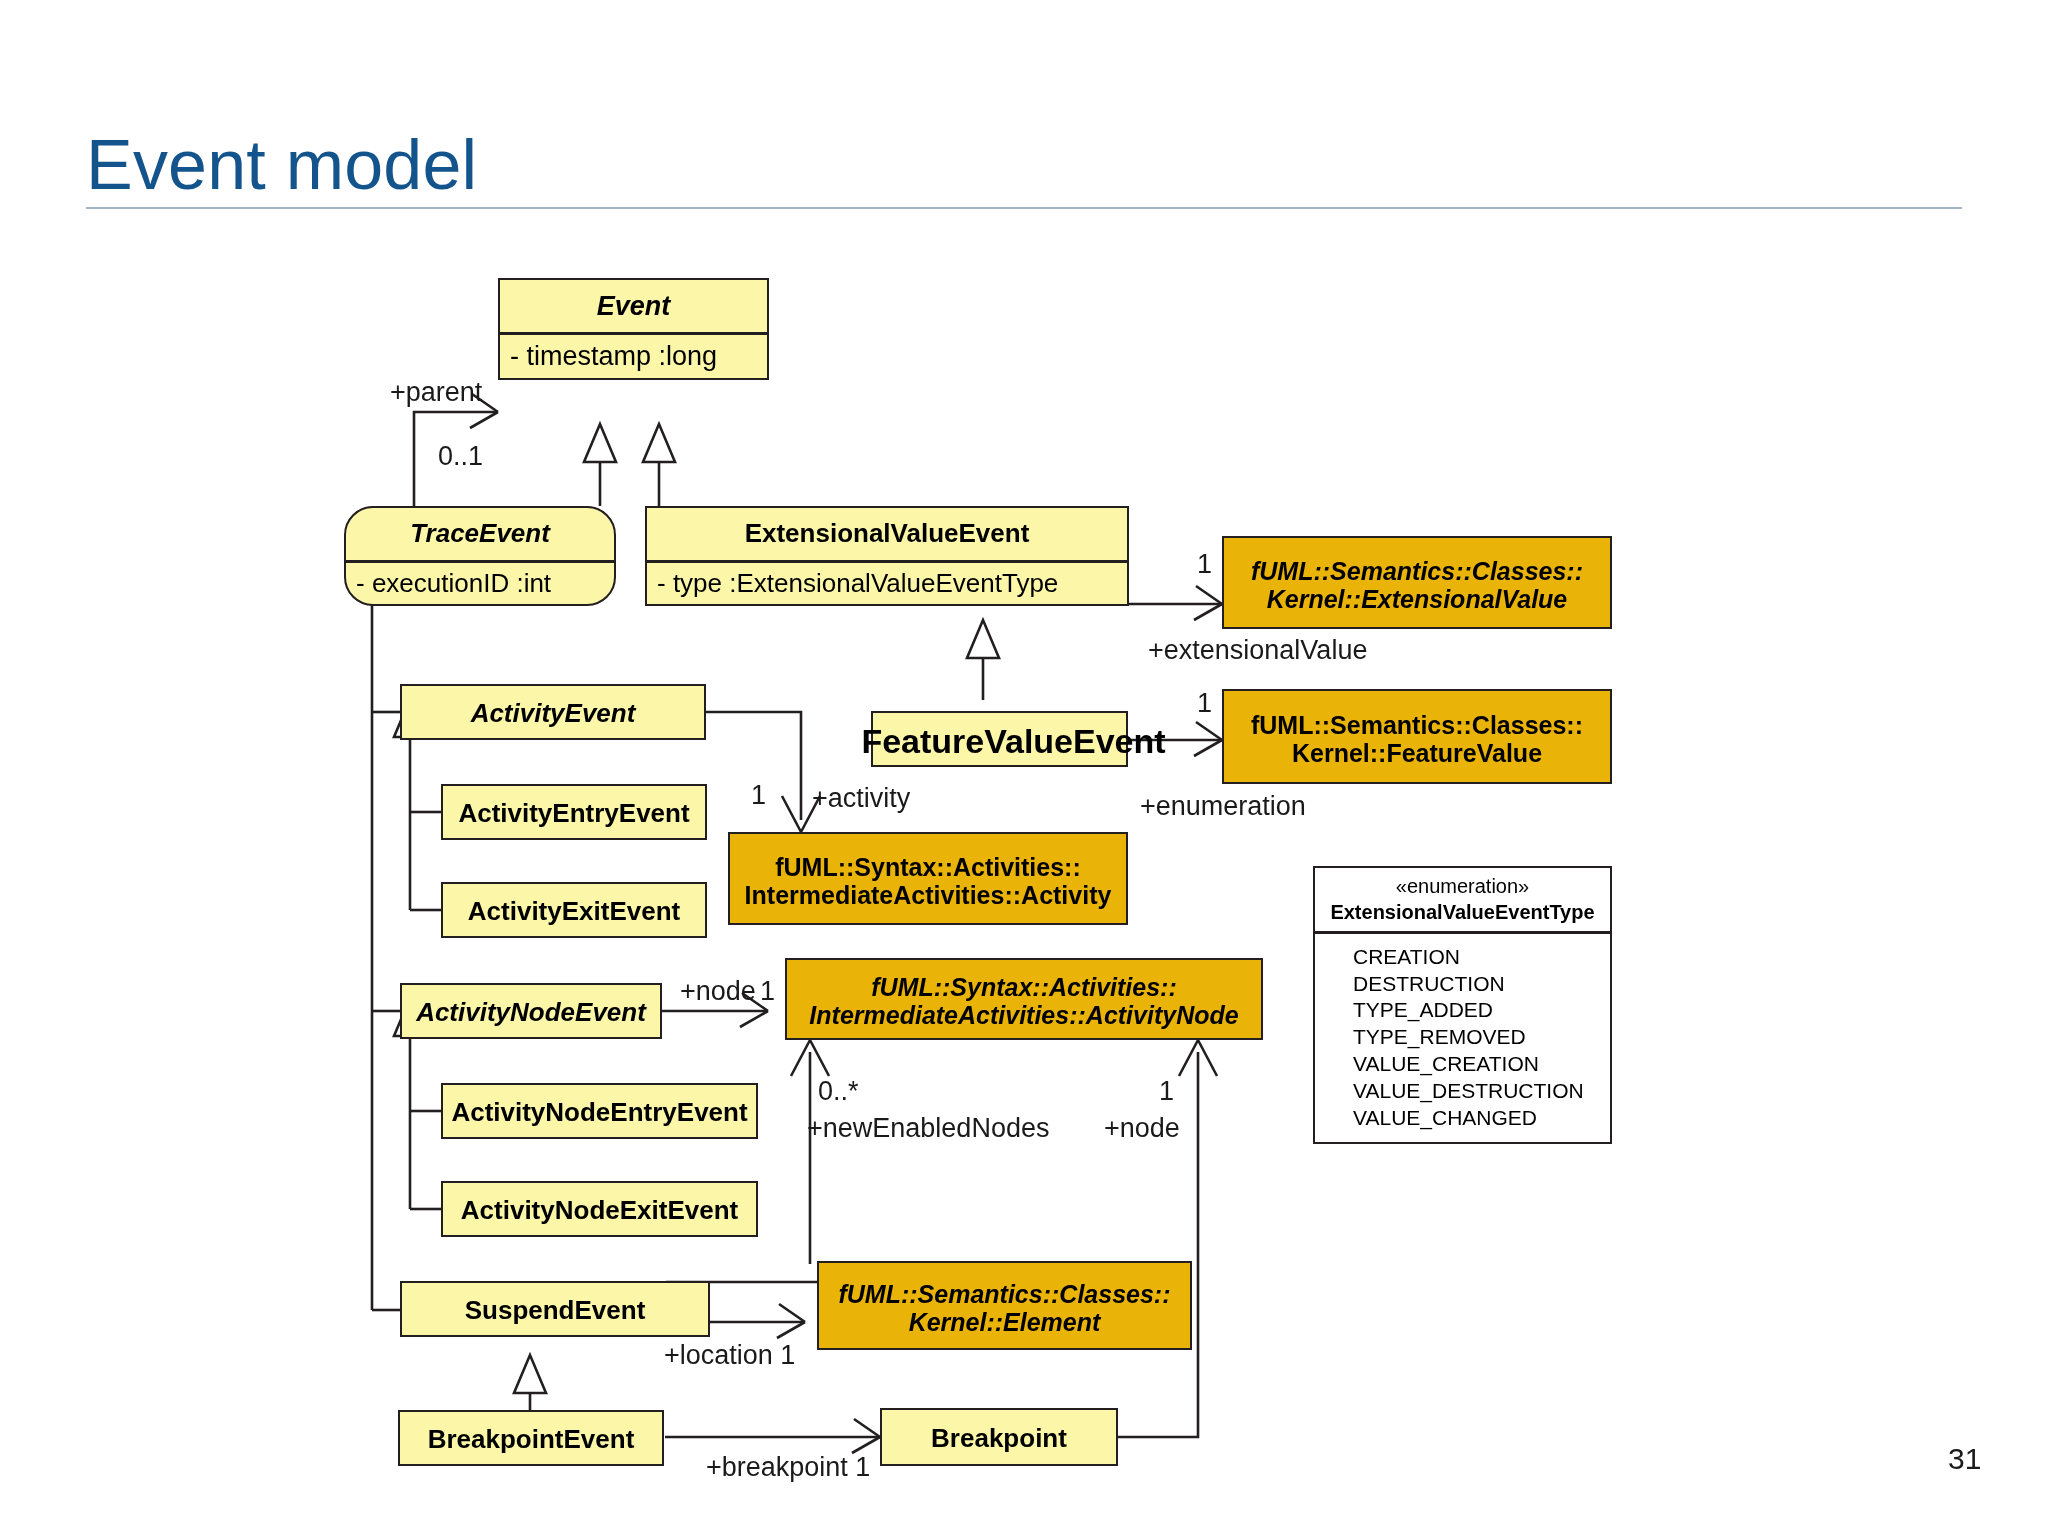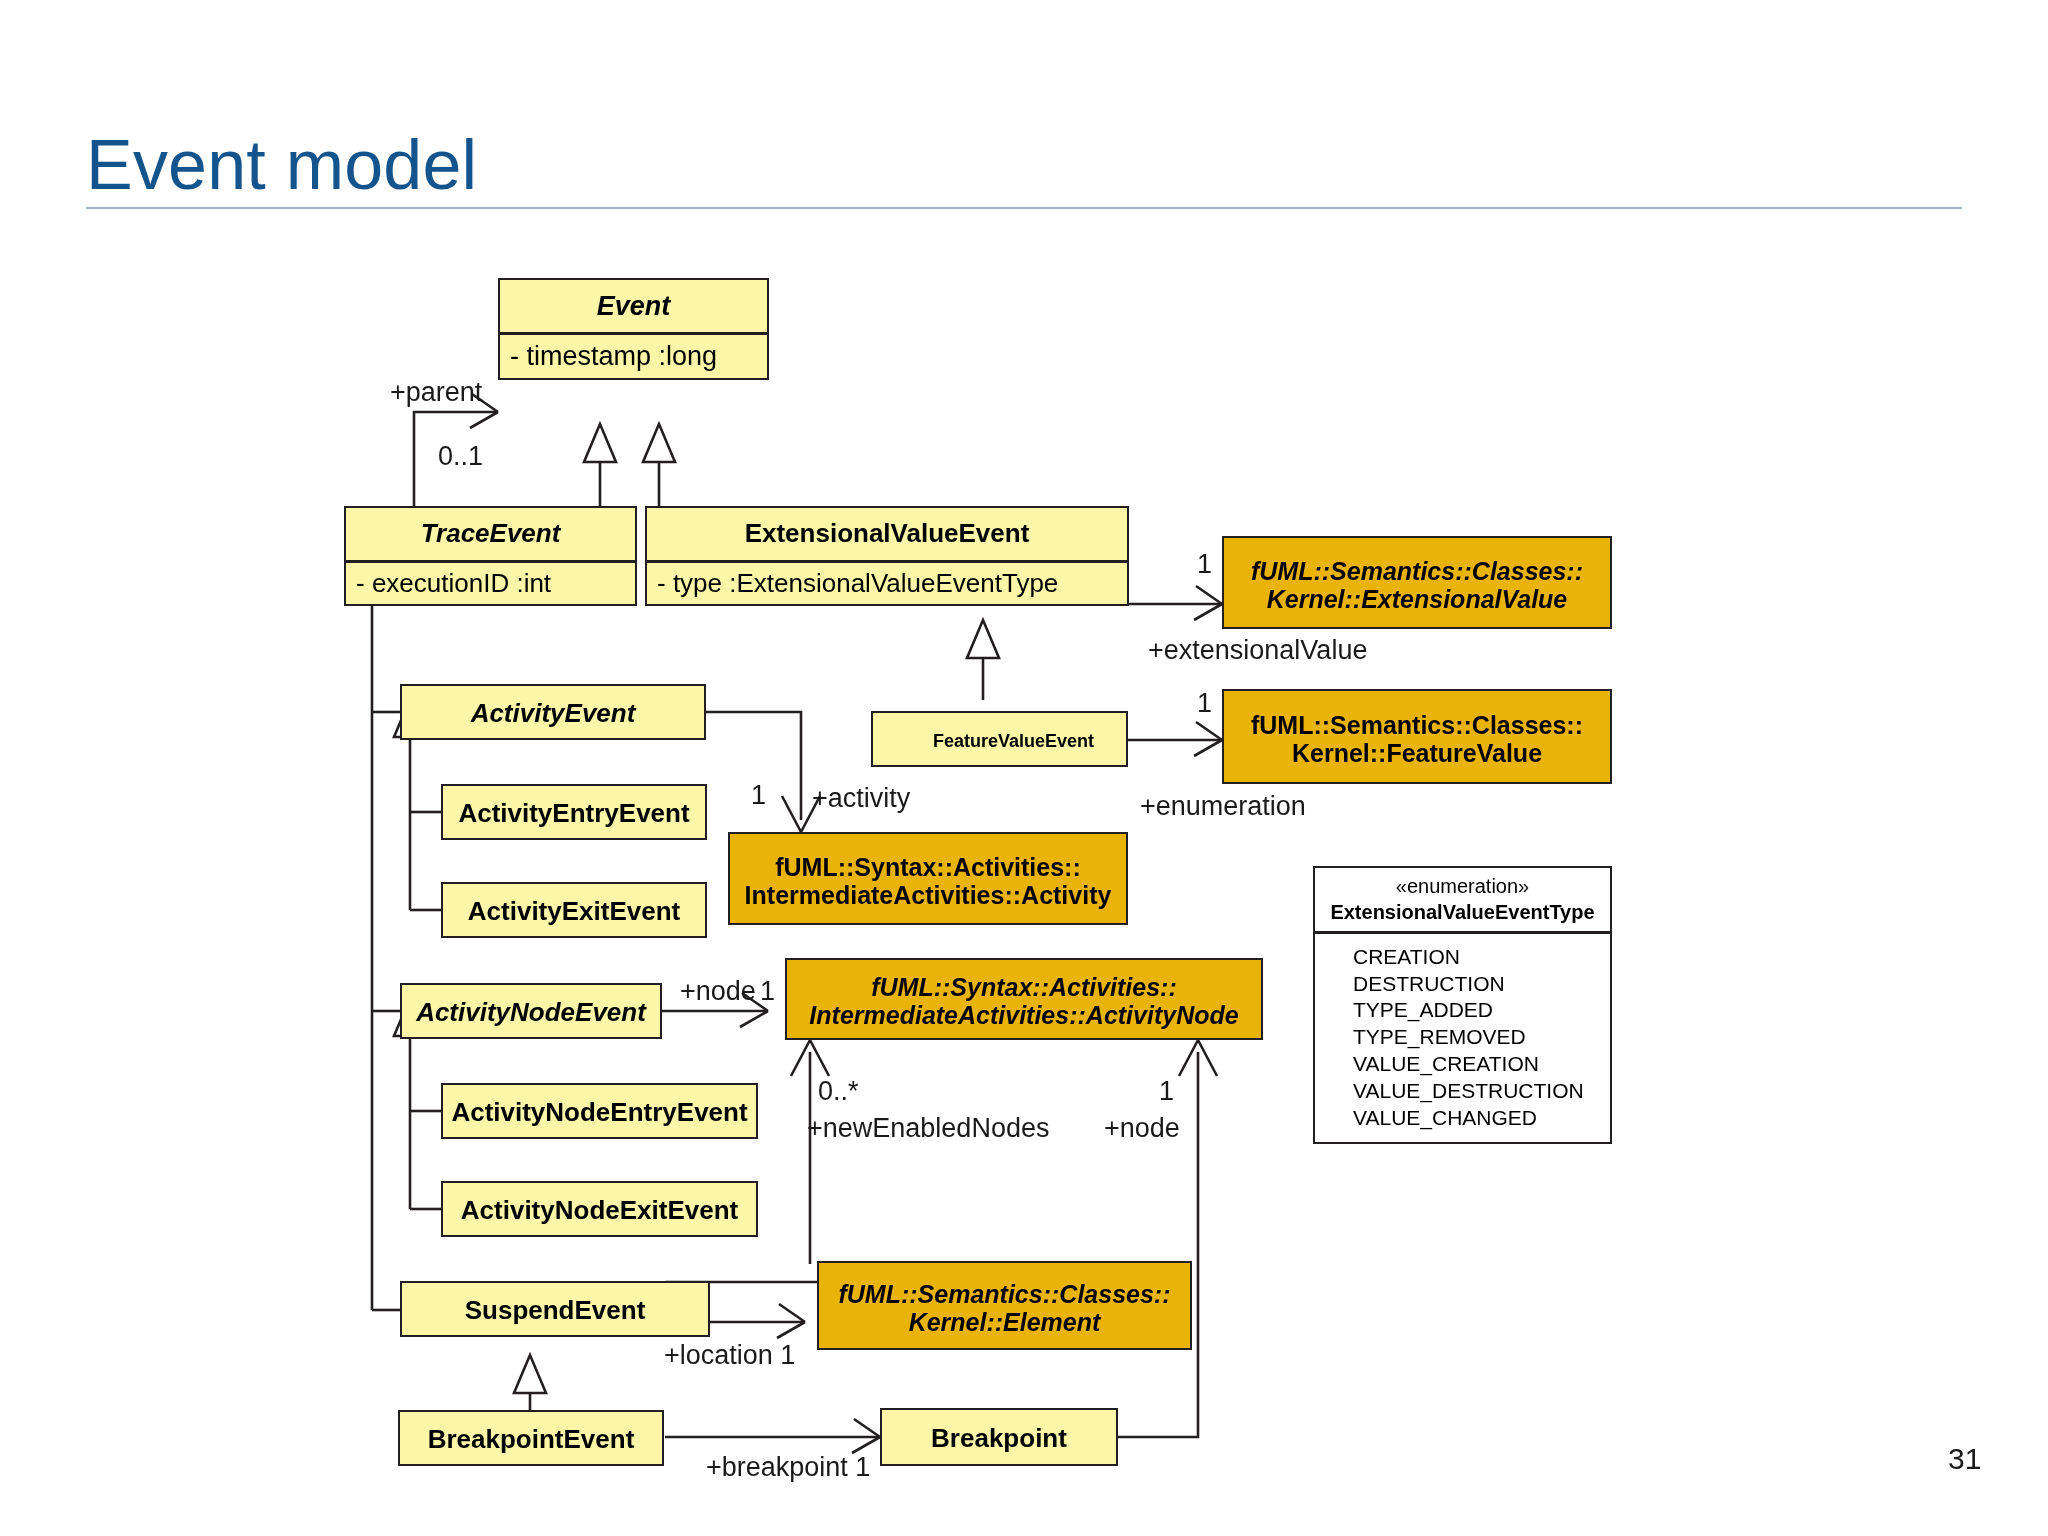--- a/index.html
+++ b/index.html
@@ -154,21 +154,21 @@
 
       </g>
     </svg>
 
     <div class="cls" style="left:498px;top:278px;width:271px;height:102px;">
       <div class="cname ital" style="height:48px;font-size:27px;">Event</div>
       <div class="sep"></div>
       <div class="attr norm" style="font-size:27px;">-    timestamp  :long</div>
     </div>
 
-    <div class="cls" style="left:344px;top:506px;width:293px;height:100px;">
+    <div class="cls" style="left:344px;top:506px;width:272px;height:100px;border-radius:29px;">
       <div class="cname ital" style="height:48px;font-size:26px;">TraceEvent</div>
       <div class="sep"></div>
       <div class="attr norm" style="font-size:26px;">-    executionID  :int</div>
     </div>
 
     <div class="cls" style="left:645px;top:506px;width:484px;height:100px;">
       <div class="cname" style="height:48px;font-size:26px;">ExtensionalValueEvent</div>
       <div class="sep"></div>
       <div class="attr norm" style="font-size:26px;">-    type  :ExtensionalValueEventType</div>
     </div>
@@ -203,21 +203,21 @@
 
     <div class="cls" style="left:398px;top:1410px;width:266px;height:56px;">
       <div class="cname" style="height:100%;font-size:26px;">BreakpointEvent</div>
     </div>
 
     <div class="cls" style="left:880px;top:1408px;width:238px;height:58px;">
       <div class="cname" style="height:100%;font-size:26px;">Breakpoint</div>
     </div>
 
     <div class="cls" style="left:871px;top:711px;width:257px;height:56px;">
-      <div class="cname" style="height:100%;font-size:18px;padding-left:34px;">FeatureValueEvent</div>
+      <div class="cname" style="height:100%;font-size:34px;padding-left:34px;">FeatureValueEvent</div>
     </div>
 
     <div class="cls white" style="left:1222px;top:536px;width:390px;height:93px;">
       <div class="cname ital" style="height:100%;font-size:25px;flex-direction:column;justify-content:center;">
         <span>fUML::Semantics::Classes::</span>
         <span>Kernel::ExtensionalValue</span>
       </div>
     </div>
 
     <div class="cls white" style="left:1222px;top:689px;width:390px;height:95px;">

